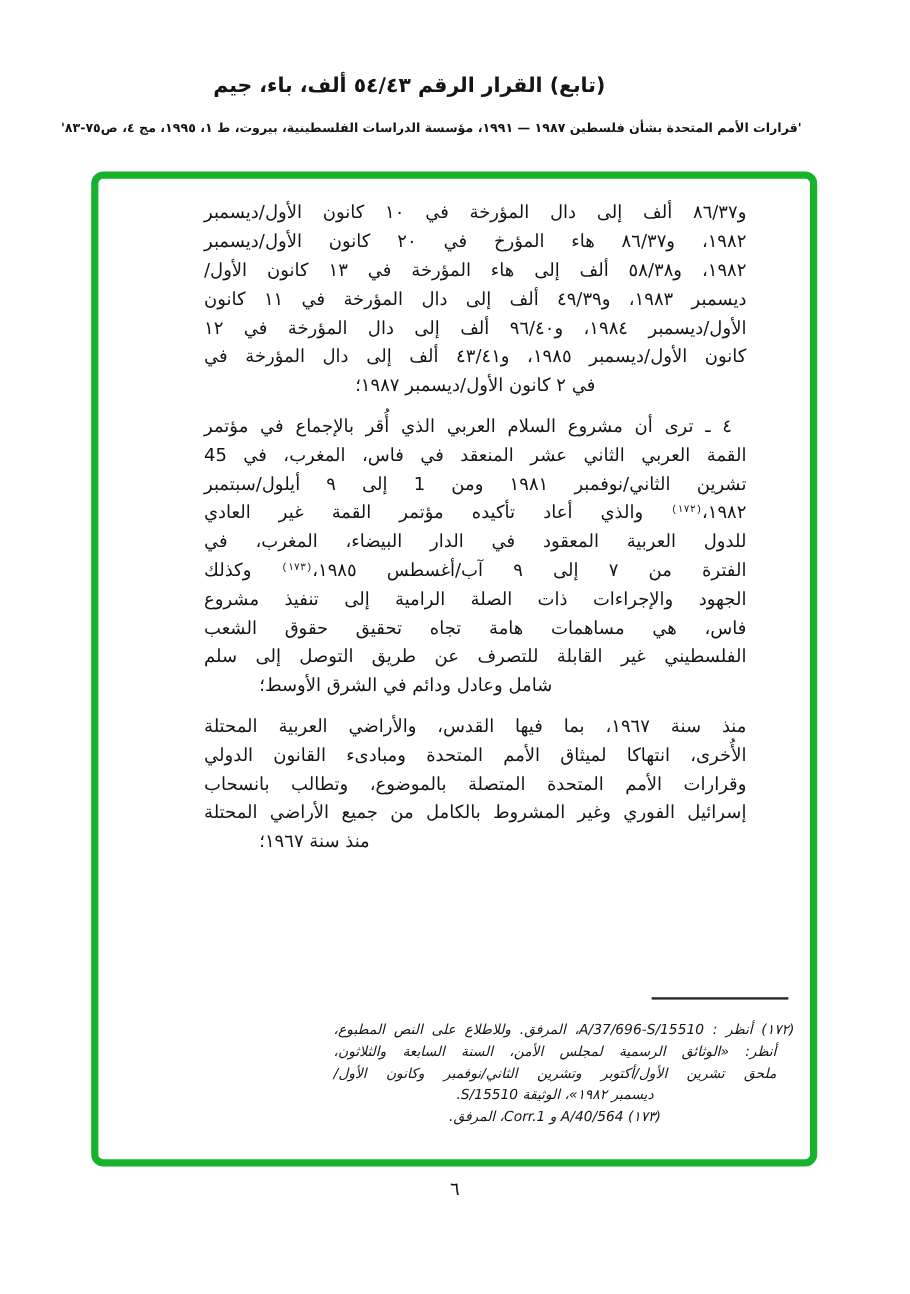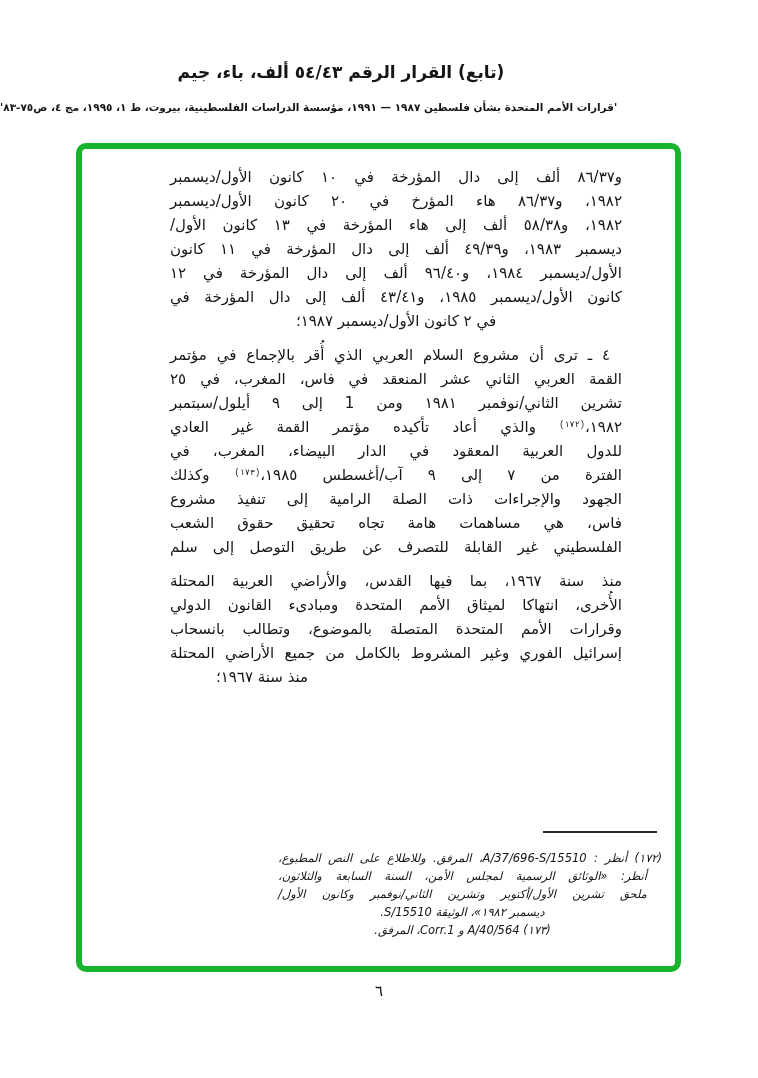--- a/index.html
+++ b/index.html
@@ -7,21 +7,21 @@
   body {
     width:758px; height:1078px; position:relative; background:#ffffff;
     font-family:"DejaVu Sans", sans-serif; color:var(--ink);
     overflow:hidden;
   }
   .hdr-title {
     position:absolute; top:62px; left:0; width:682px; text-align:center;
     direction:rtl; font-weight:bold; font-size:17px; letter-spacing:0;
   }
   .hdr-sub {
-    position:absolute; top:101px; left:0; width:668px; text-align:left;
+    position:absolute; top:101px; left:0; width:668px; text-align:right;
     direction:rtl; font-weight:bold; font-size:10.5px;
   }
   .frame {
     position:absolute; left:76px; top:143px; width:593px; height:817px;
     border:6px solid var(--accent); border-radius:10px;
   }
   .body-text {
     position:absolute; left:170px; top:165px; width:452px;
     direction:rtl; font-size:15px;
   }
@@ -74,28 +74,29 @@
         <div class="line"><span>١٩٨٢، و٥٨/٣٨ ألف إلى هاء المؤرخة في ١٣ كانون الأول/</span><span class="fnref"></span><span></span></div>
         <div class="line"><span>ديسمبر ١٩٨٣، و٤٩/٣٩ ألف إلى دال المؤرخة في ١١ كانون</span><span class="fnref"></span><span></span></div>
         <div class="line"><span>الأول/ديسمبر ١٩٨٤، و٩٦/٤٠ ألف إلى دال المؤرخة في ١٢</span><span class="fnref"></span><span></span></div>
         <div class="line"><span>كانون الأول/ديسمبر ١٩٨٥، و٤٣/٤١ ألف إلى دال المؤرخة في</span><span class="fnref"></span><span></span></div>
         <div class="line c"><span>في ٢ كانون الأول/ديسمبر ١٩٨٧؛</span><span class="fnref"></span><span></span></div>
       </div>
 
     <div class="para">
 
     <div class="line ind"><span>٤ ـ ترى أن مشروع السلام العربي الذي أُقر بالإجماع في مؤتمر</span><span class="fnref"></span><span></span></div>
-        <div class="line"><span>القمة العربي الثاني عشر المنعقد في فاس، المغرب، في ٢٥</span><span class="fnref"></span><span></span></div>
+        <div class="line"><span>القمة العربي الثاني عشر المنعقد في فاس، المغرب، في 45</span><span class="fnref"></span><span></span></div>
         <div class="line"><span>تشرين الثاني/نوفمبر ١٩٨١ ومن 1 إلى ٩ أيلول/سبتمبر</span><span class="fnref"></span><span></span></div>
         <div class="line"><span>١٩٨٢،</span><span class="fnref">(١٧٢)</span><span> والذي أعاد تأكيده مؤتمر القمة غير العادي</span></div>
         <div class="line"><span>للدول العربية المعقود في الدار البيضاء، المغرب، في</span><span class="fnref"></span><span></span></div>
         <div class="line"><span>الفترة من ٧ إلى ٩ آب/أغسطس ١٩٨٥،</span><span class="fnref">(١٧٣)</span><span> وكذلك</span></div>
         <div class="line"><span>الجهود والإجراءات ذات الصلة الرامية إلى تنفيذ مشروع</span><span class="fnref"></span><span></span></div>
         <div class="line"><span>فاس، هي مساهمات هامة تجاه تحقيق حقوق الشعب</span><span class="fnref"></span><span></span></div>
         <div class="line"><span>الفلسطيني غير القابلة للتصرف عن طريق التوصل إلى سلم</span><span class="fnref"></span><span></span></div>
+        <div class="line lft"><span>شامل وعادل ودائم في الشرق الأوسط؛</span><span class="fnref"></span><span></span></div>
       </div>
 
     <div class="para">
 
         <div class="line"><span>منذ سنة ١٩٦٧، بما فيها القدس، والأراضي العربية المحتلة</span><span class="fnref"></span><span></span></div>
         <div class="line"><span>الأُخرى، انتهاكا لميثاق الأمم المتحدة ومبادىء القانون الدولي</span><span class="fnref"></span><span></span></div>
         <div class="line"><span>وقرارات الأمم المتحدة المتصلة بالموضوع، وتطالب بانسحاب</span><span class="fnref"></span><span></span></div>
         <div class="line"><span>إسرائيل الفوري وغير المشروط بالكامل من جميع الأراضي المحتلة</span><span class="fnref"></span><span></span></div>
         <div class="line lft"><span>منذ سنة ١٩٦٧؛</span><span class="fnref"></span><span></span></div>
       </div>

